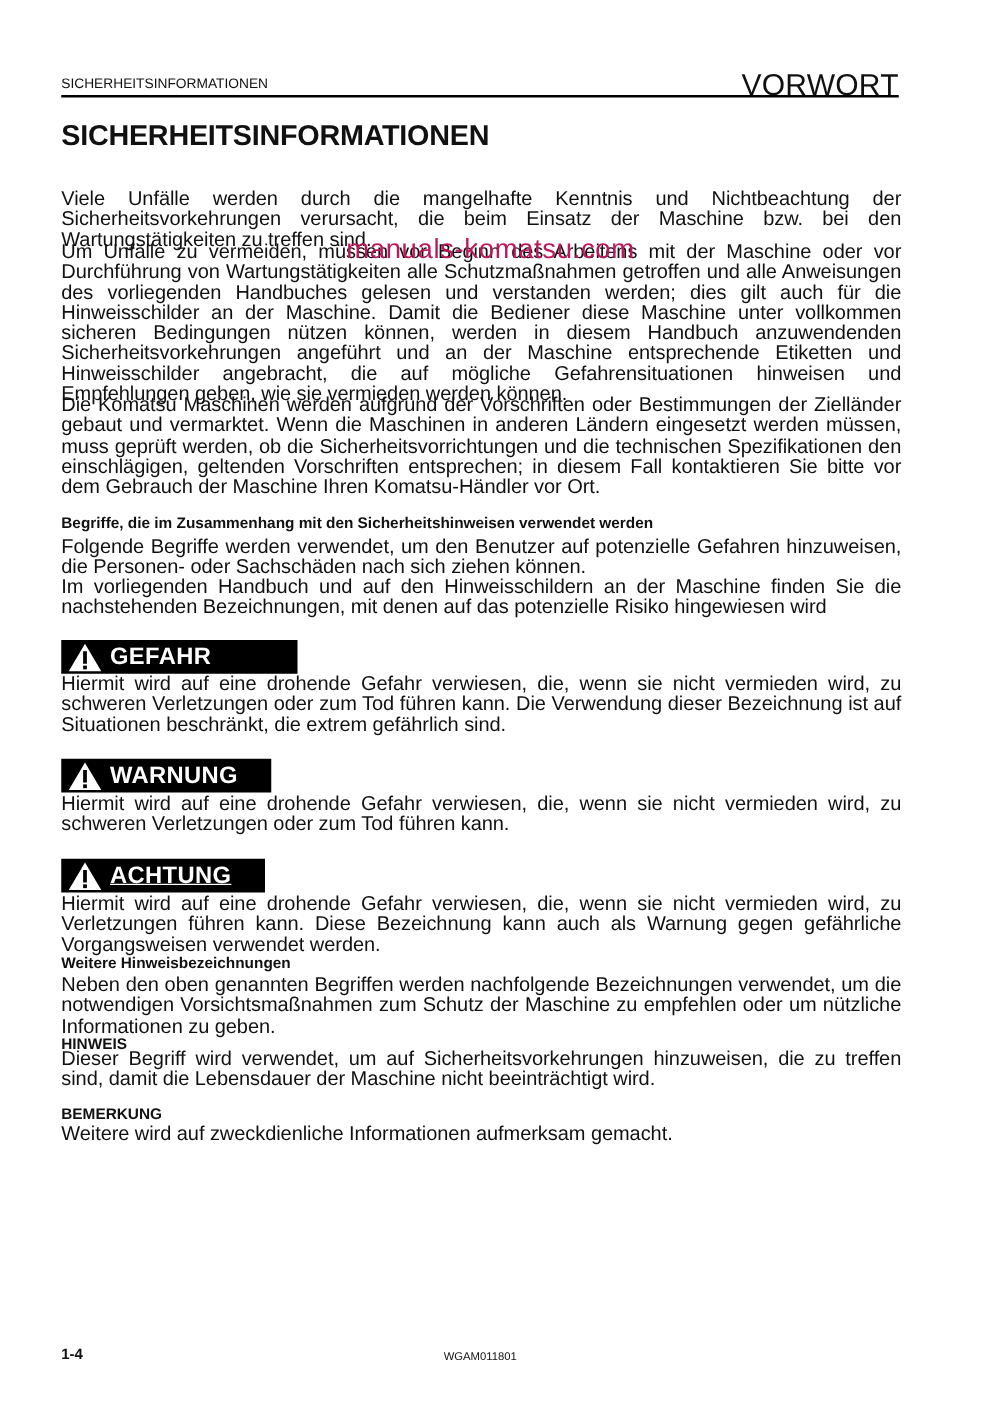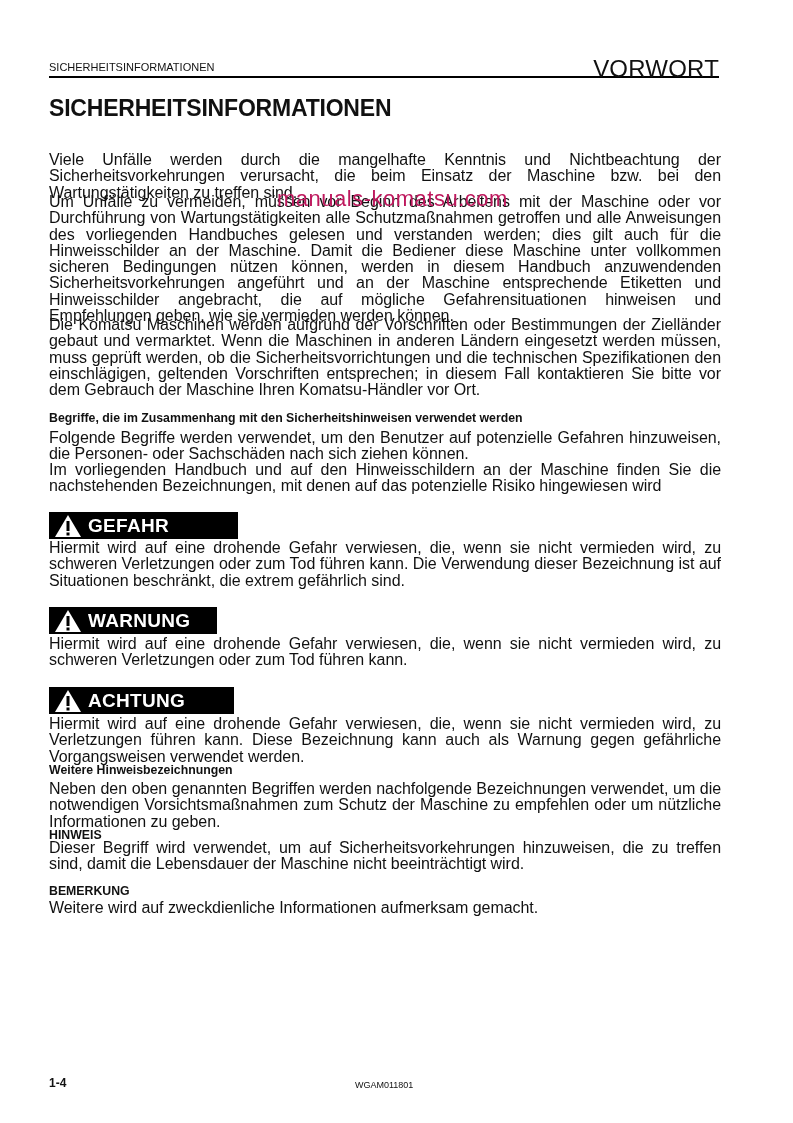--- a/index.html
+++ b/index.html
@@ -148,21 +148,21 @@
     <svg width="28" height="24" viewBox="0 0 28 24">
       <polygon points="14,1 27,23 1,23" fill="#ffffff"></polygon>
       <rect x="12.5" y="7" width="3" height="10" fill="#000"></rect>
       <rect x="12.5" y="18.5" width="3" height="3" fill="#000"></rect>
     </svg>
   </span>
   <span class="label">WARNUNG</span>
 </div>
 <p class="body-text" style="top:636px;">Hiermit wird auf eine drohende Gefahr verwiesen, die, wenn sie nicht vermieden wird, zu schweren Verletzungen oder zum Tod führen kann.</p>
 
-<div class="banner" style="top:687px; width:185px;">
+<div class="banner" style="top:687px; width:163px;text-decoration:underline;">
   <span class="tri">
     <svg width="28" height="24" viewBox="0 0 28 24">
       <polygon points="14,1 27,23 1,23" fill="#ffffff"></polygon>
       <rect x="12.5" y="7" width="3" height="10" fill="#000"></rect>
       <rect x="12.5" y="18.5" width="3" height="3" fill="#000"></rect>
     </svg>
   </span>
   <span class="label">ACHTUNG</span>
 </div>
 <p class="body-text" style="top:716px;">Hiermit wird auf eine drohende Gefahr verwiesen, die, wenn sie nicht vermieden wird, zu Verletzungen führen kann. Diese Bezeichnung kann auch als Warnung gegen gefährliche Vorgangsweisen verwendet werden.</p>

